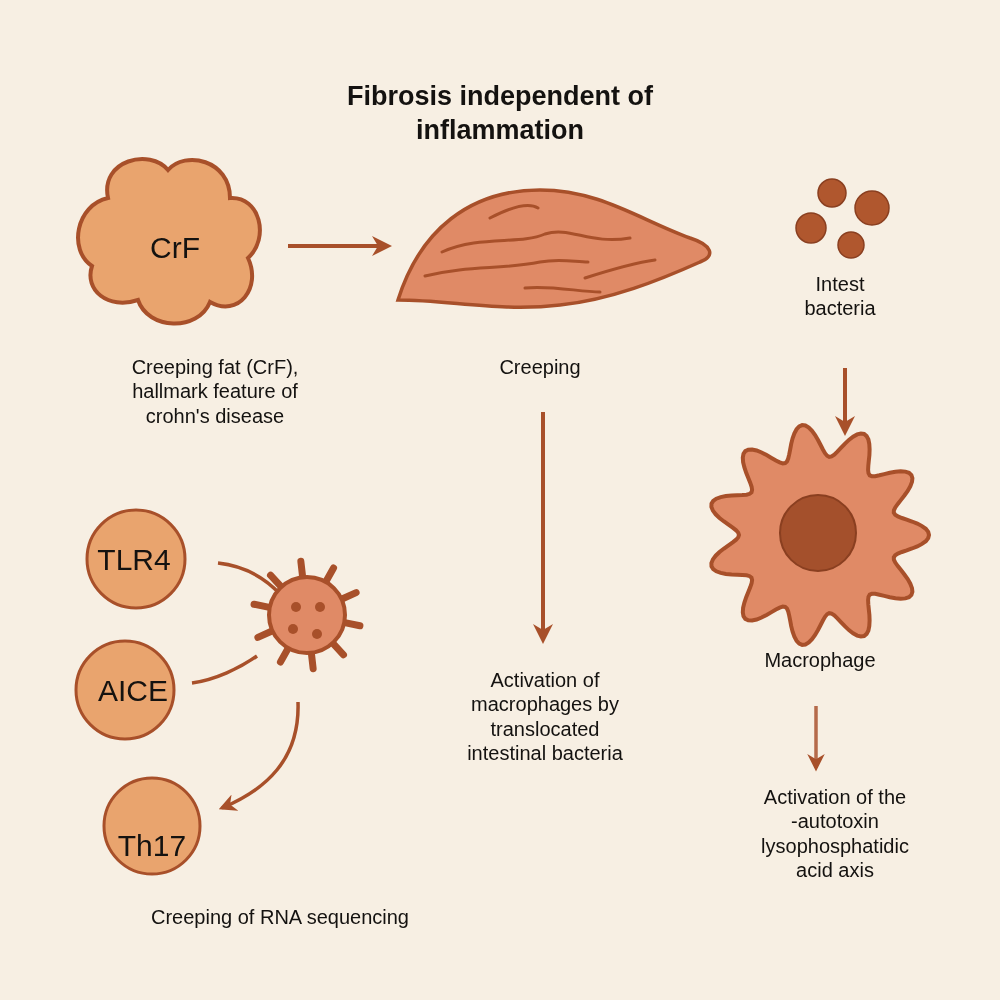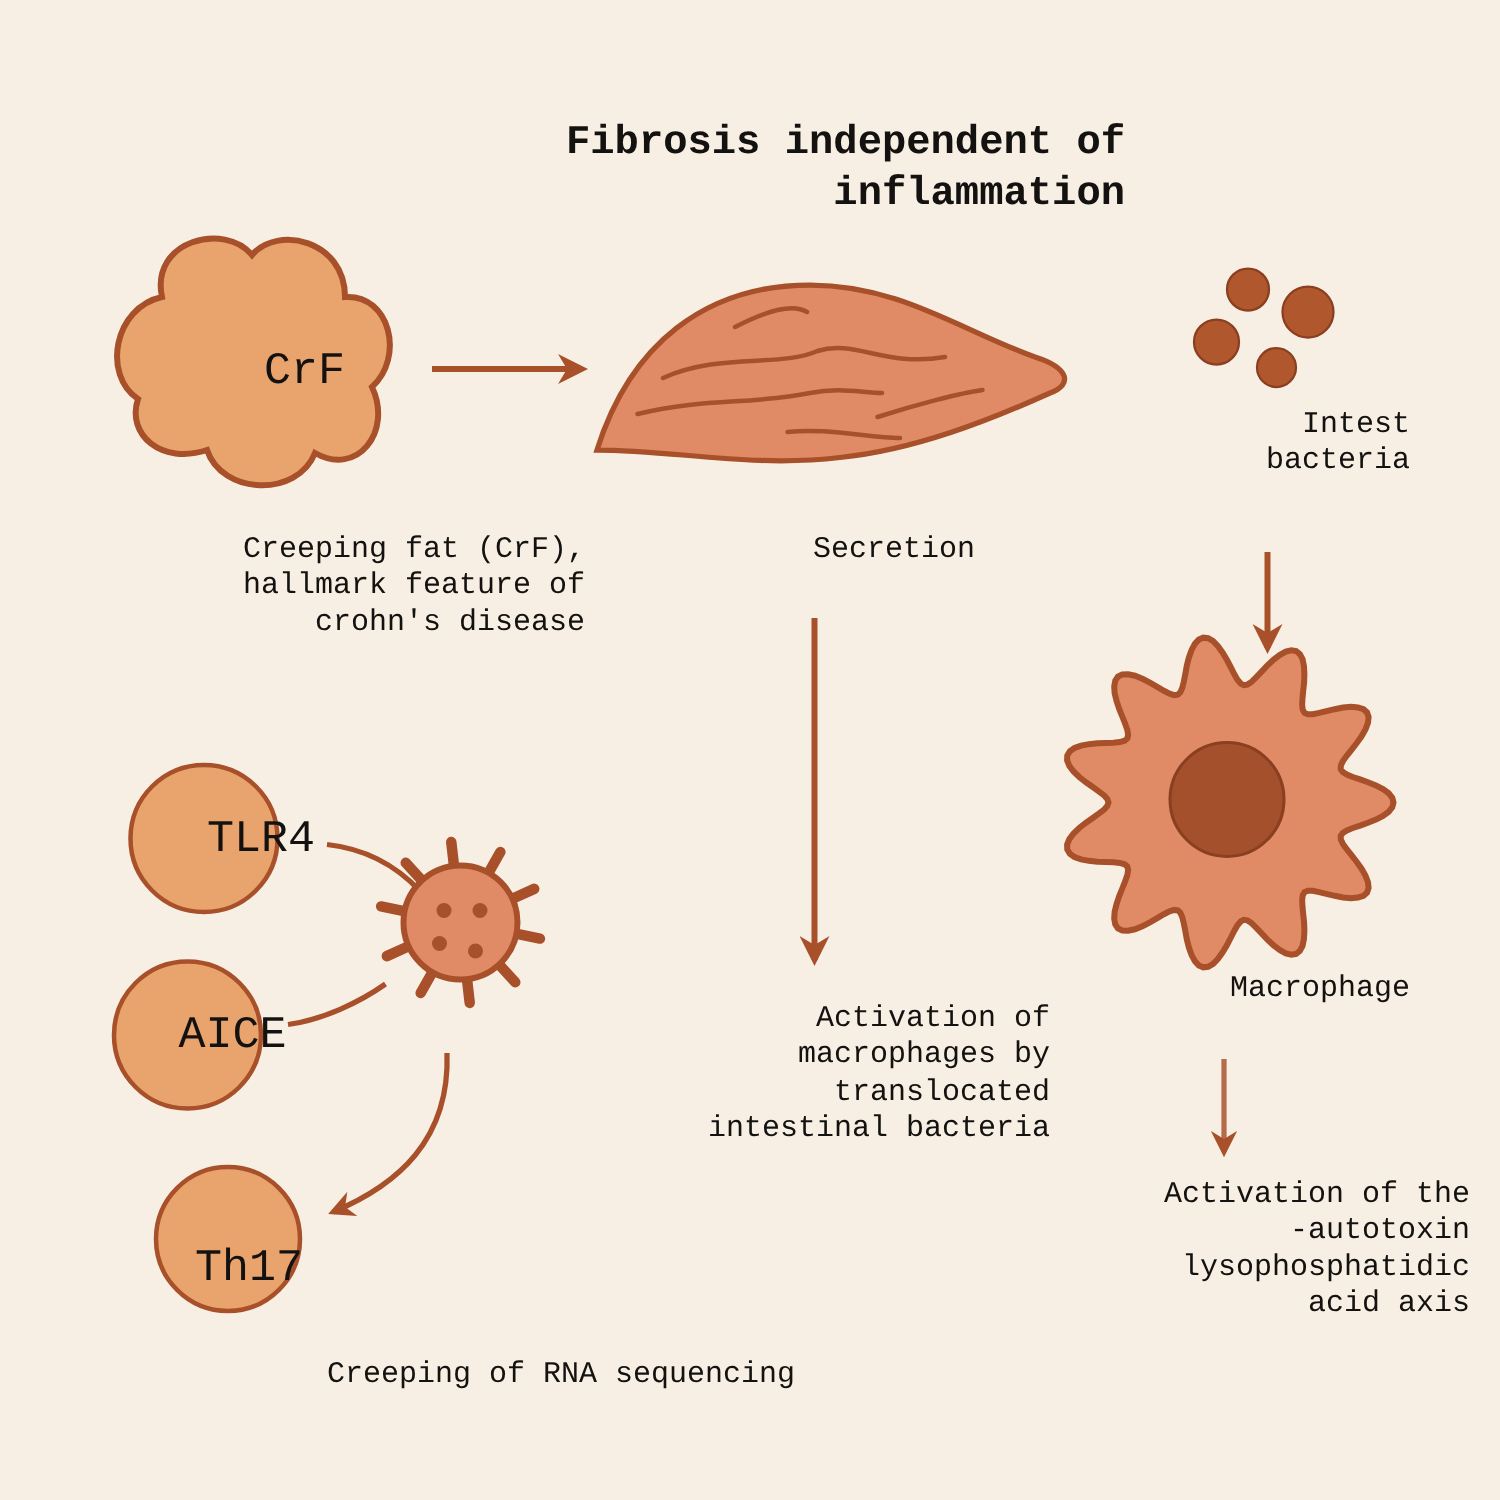--- a/index.html
+++ b/index.html
@@ -4,22 +4,22 @@
   <style>
     html, body { margin: 0; padding: 0; }
     body {
       width: 1000px; height: 1000px; position: relative; overflow: hidden;
       background: #f7efe3;
       font-family: "DejaVu Serif", "Liberation Serif", serif;
       color: #141210;
     }
     svg.art { position: absolute; left: 0; top: 0; }
     .txt {
-      position: absolute; text-align: right; line-height: 1.22;
-      font-family: Liberation Mono, monospace;
+      position: absolute; text-align: center; line-height: 1.22;
+      font-family: Liberation Sans, sans-serif;
       white-space: pre-line;
     }
     .title { left: 250px; top: 80px; width: 500px; font-size: 27px; font-weight: bold; line-height: 1.25; }
     .lbl { font-size: 20px; }
     .in-shape { font-size: 30px; }
   </style>
 </head>
 <body>
 
 <svg class="art" width="1000" height="1000" viewBox="0 0 1000 1000">
@@ -94,34 +94,34 @@
 </svg>
 
 <div class="txt title">Fibrosis independent of
 inflammation</div>
 
 <div class="txt in-shape" style="left:120px; top:230px; width:110px;">CrF</div>
 <div class="txt lbl" style="left:40px; top:355px; width:350px;">Creeping fat (CrF),
 hallmark feature of
 crohn's disease</div>
 
-<div class="txt lbl" style="left:430px; top:355px; width:220px;">Secretion</div>
+<div class="txt lbl" style="left:430px; top:355px; width:220px;">Creeping</div>
 
 <div class="txt lbl" style="left:740px; top:272px; width:200px;">Intest
 bacteria</div>
 
 <div class="txt lbl" style="left:700px; top:648px; width:240px;">Macrophage</div>
 
 <div class="txt lbl" style="left:390px; top:668px; width:310px;">Activation of
 macrophages by
 translocated
 intestinal bacteria</div>
 
 <div class="txt lbl" style="left:690px; top:785px; width:290px;">Activation of the
 -autotoxin
 lysophosphatidic
 acid axis</div>
 
-<div class="txt in-shape" style="left:86px; top:542px; width:124px;">TLR4</div>
+<div class="txt in-shape" style="left:72px; top:542px; width:124px;">TLR4</div>
 <div class="txt in-shape" style="left:75px; top:673px; width:116px;">AICE</div>
 <div class="txt in-shape" style="left:102px; top:809px; width:100px;margin-top:19px;">Th17</div>
 
 <div class="txt lbl" style="left:30px; top:905px; width:500px;">Creeping of RNA sequencing</div>
 
 </body></html>

